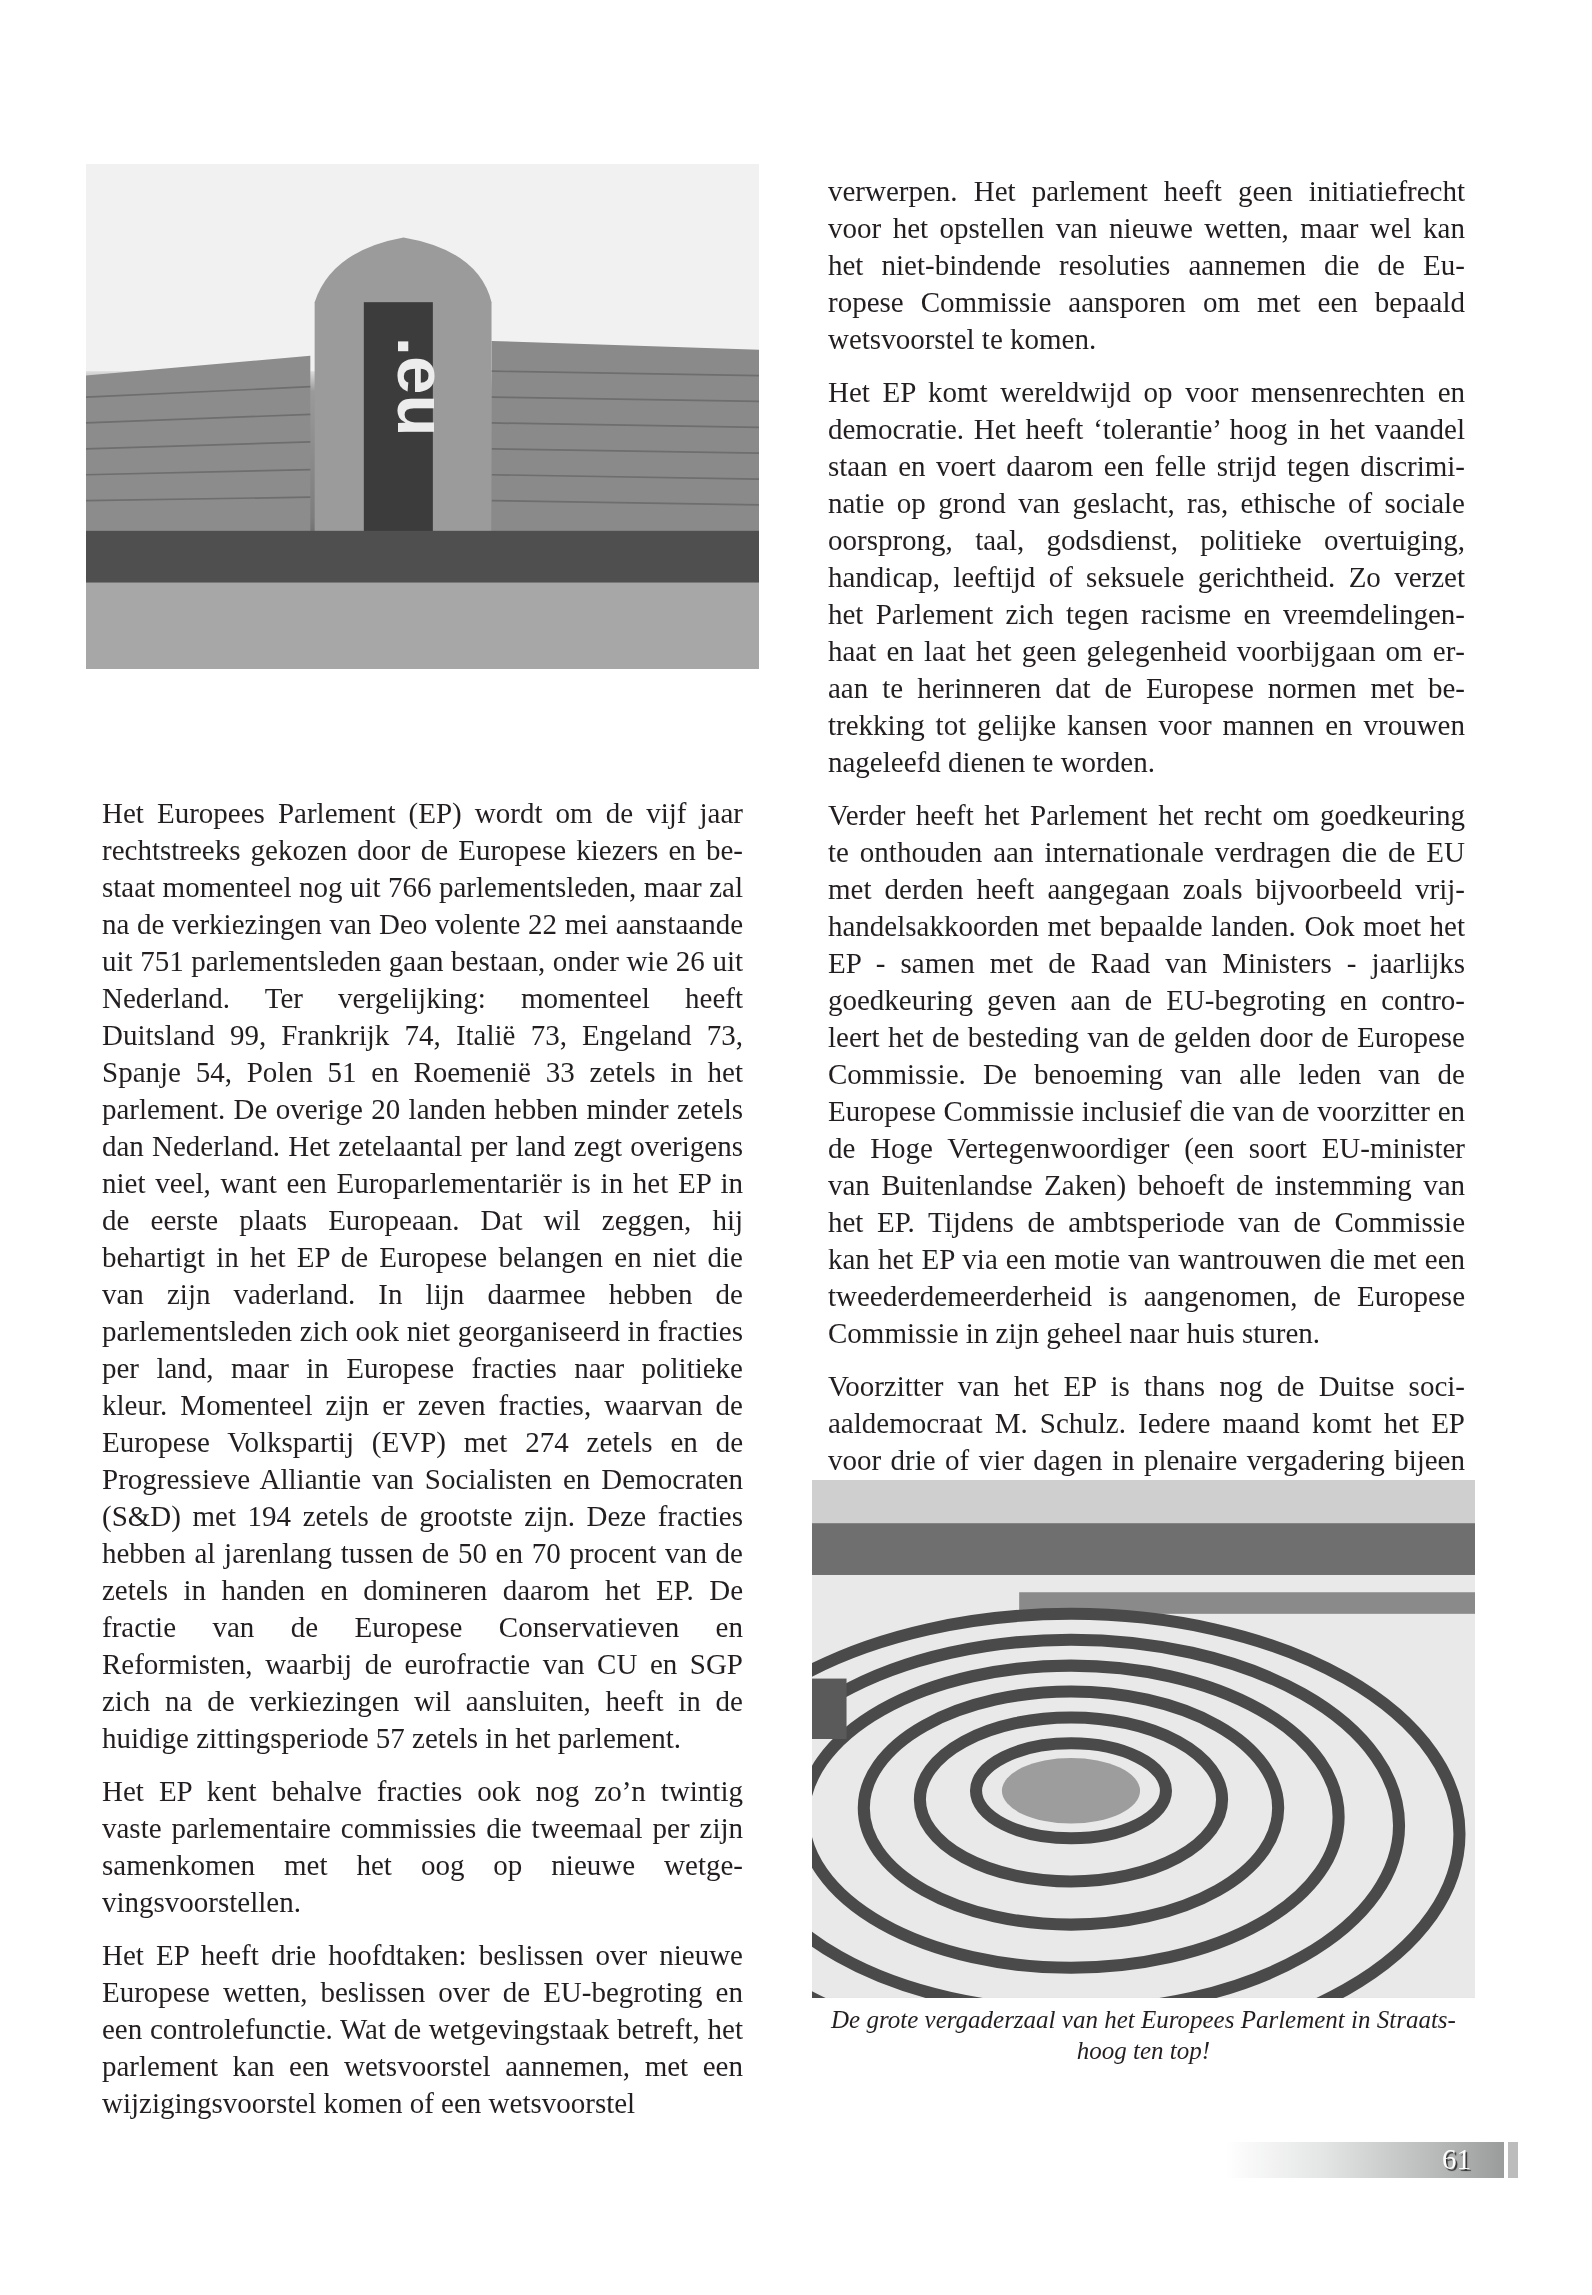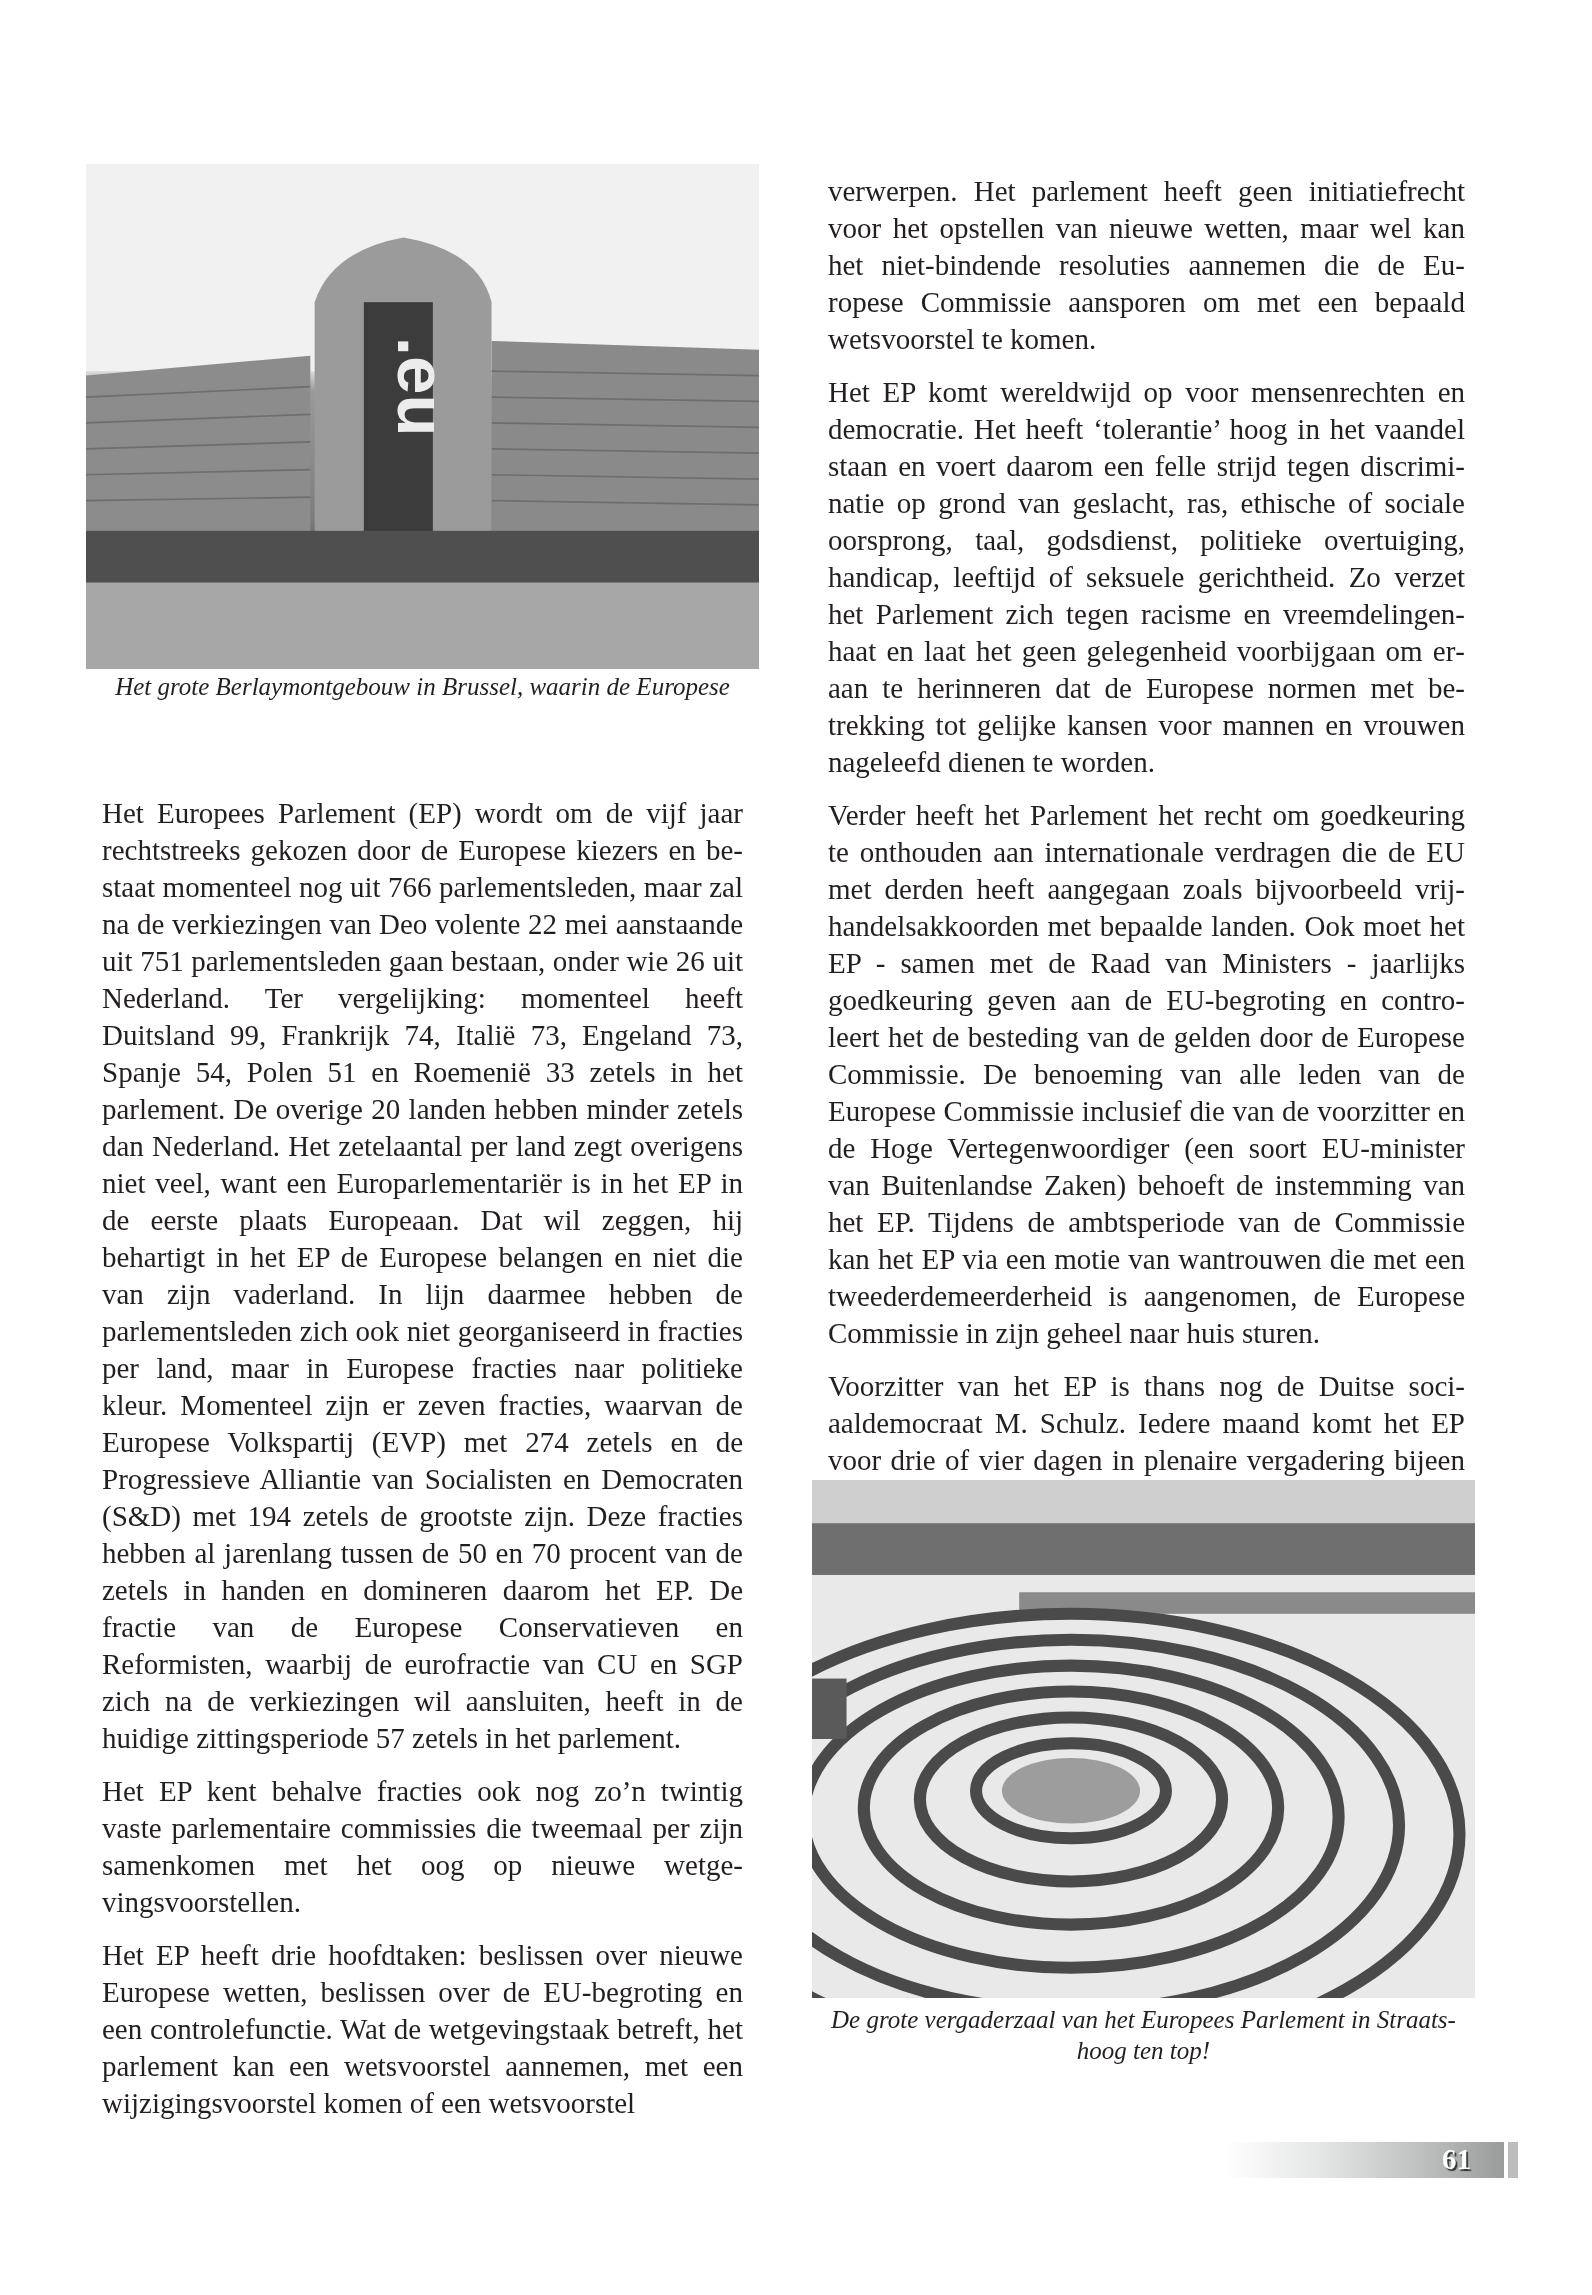--- a/index.html
+++ b/index.html
@@ -14,21 +14,21 @@
   .photo { position:absolute; overflow:hidden; }
   #photo-berlaymont { left:86px; top:164px; width:673px; height:505px;
     background:linear-gradient(#f3f3f3 0%, #eeeeee 40%, #9a9a9a 45%, #7d7d7d 70%, #5e5e5e 78%, #6b6b6b 85%, #9b9b9b 92%, #b0b0b0 100%); }
   #photo-hemicycle { left:812px; top:1480px; width:663px; height:518px;
     background:linear-gradient(#d8d8d8 0%, #f4f4f4 8%, #7a7a7a 14%, #9a9a9a 20%, #f0f0f0 24%, #e6e6e6 34%, #8a8a8a 42%, #6d6d6d 60%, #555 80%, #3f3f3f 100%); }
   .caption { position:absolute; font-style:italic; font-size:25px; line-height:31px; text-align:center; }
   #caption-left { left:86px; top:671px; width:673px; }
   #caption-right { left:812px; top:2004px; width:663px; }
   #page-bar { position:absolute; left:1225px; top:2142px; width:279px; height:36px;
     background:linear-gradient(to right, #ffffff 0%, #e4e5e5 35%, #b9baba 75%, #9a9b9b 100%); }
-  #page-number { position:absolute; right:33px; top:0.9px; font-size:29px; font-weight:bold; color:#fff;
+  #page-number { position:absolute; right:33px; top:0.9px; font-size:29px; font-weight:normal; color:#fff;
     text-shadow:1.7px 1.7px 0.9px #333; font-family:"Liberation Serif",serif; }
   #page-tab { position:absolute; left:1508px; top:2142px; width:10.4px; height:36px; background:#bcbcbc; }
 </style>
 </head>
 <body>
 
 <div class="photo" id="photo-berlaymont">
   <svg width="673" height="505" viewBox="0 0 780 585" style="position:absolute;left:0;top:0">
     <rect x="0" y="0" width="780" height="240" fill="#f1f1f1"></rect>
     <polygon points="0,245 260,222 260,430 0,430" fill="#8c8c8c"></polygon>
@@ -47,21 +47,20 @@
       <line x1="470" y1="390" x2="780" y2="395"></line>
     </g>
     <path d="M265 160 L265 430 L470 430 L470 160 Q455 100 368 85 Q285 100 265 160 Z" fill="#9b9b9b"></path>
     <rect x="322" y="160" width="80" height="266" fill="#3c3c3c"></rect>
     <text x="362" y="258" fill="#ececec" font-family="Liberation Sans, sans-serif" font-size="80" font-weight="bold" text-anchor="middle" transform="rotate(90 362 258)">.eu</text>
     <rect x="0" y="425" width="780" height="60" fill="#4f4f4f"></rect>
     <rect x="0" y="485" width="780" height="100" fill="#a7a7a7"></rect>
   </svg>
 </div>
 <div class="caption" id="caption-left">
-  <div>Het grote Berlaymontgebouw in Brussel, waarin de Europese</div>
 </div>
 
 <div class="col" id="col-left">
   <p>Het Europees Parlement (EP) wordt om de vijf jaar rechtstreeks gekozen door de Europese kiezers en be­staat momenteel nog uit 766 parlementsleden, maar zal na de verkiezingen van Deo volente 22 mei aan­staande uit 751 parlementsleden gaan bestaan, onder wie 26 uit Nederland. Ter vergelijking: momenteel heeft Duitsland 99, Frankrijk 74, Italië 73, Engeland 73, Spanje 54, Polen 51 en Roemenië 33 zetels in het parlement. De overige 20 landen hebben minder zetels dan Nederland. Het zetelaantal per land zegt overigens niet veel, want een Europarlementariër is in het EP in de eerste plaats Europeaan. Dat wil zeg­gen, hij behartigt in het EP de Europese belangen en niet die van zijn vaderland. In lijn daarmee hebben de parlementsleden zich ook niet georganiseerd in fracties per land, maar in Europese fracties naar po­litieke kleur. Momenteel zijn er zeven fracties, waar­van de Europese Volkspartij (EVP) met 274 zetels en de Progressieve Alliantie van Socialisten en Demo­craten (S&amp;D) met 194 zetels de grootste zijn. Deze fracties hebben al jarenlang tussen de 50 en 70 pro­cent van de zetels in handen en domineren daarom het EP. De fractie van de Europese Conservatieven en Reformisten, waarbij de eurofractie van CU en SGP zich na de verkiezingen wil aansluiten, heeft in de huidige zittingsperiode 57 zetels in het parlement.</p>
   <p>Het EP kent behalve fracties ook nog zo’n twintig vaste parlementaire commissies die tweemaal per zijn samenkomen met het oog op nieuwe wetge­vingsvoorstellen.</p>
   <p>Het EP heeft drie hoofdtaken: beslissen over nieuwe Europese wetten, beslissen over de EU-begroting en een controlefunctie. Wat de wetgevingstaak betreft, het parlement kan een wetsvoorstel aannemen, met een wijzigingsvoorstel komen of een wetsvoorstel</p>
 </div>
 
 <div class="col" id="col-right">
   <p>verwerpen. Het parlement heeft geen initiatiefrecht voor het opstellen van nieuwe wetten, maar wel kan het niet-bindende resoluties aannemen die de Eu­ropese Commissie aansporen om met een bepaald wetsvoorstel te komen.</p>

